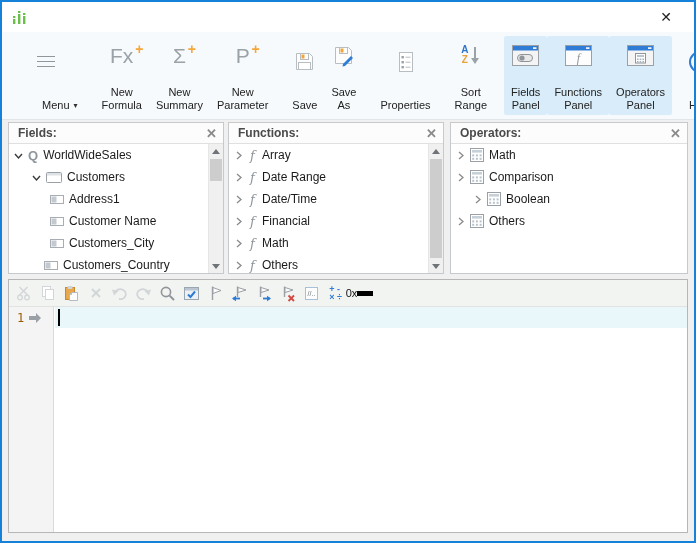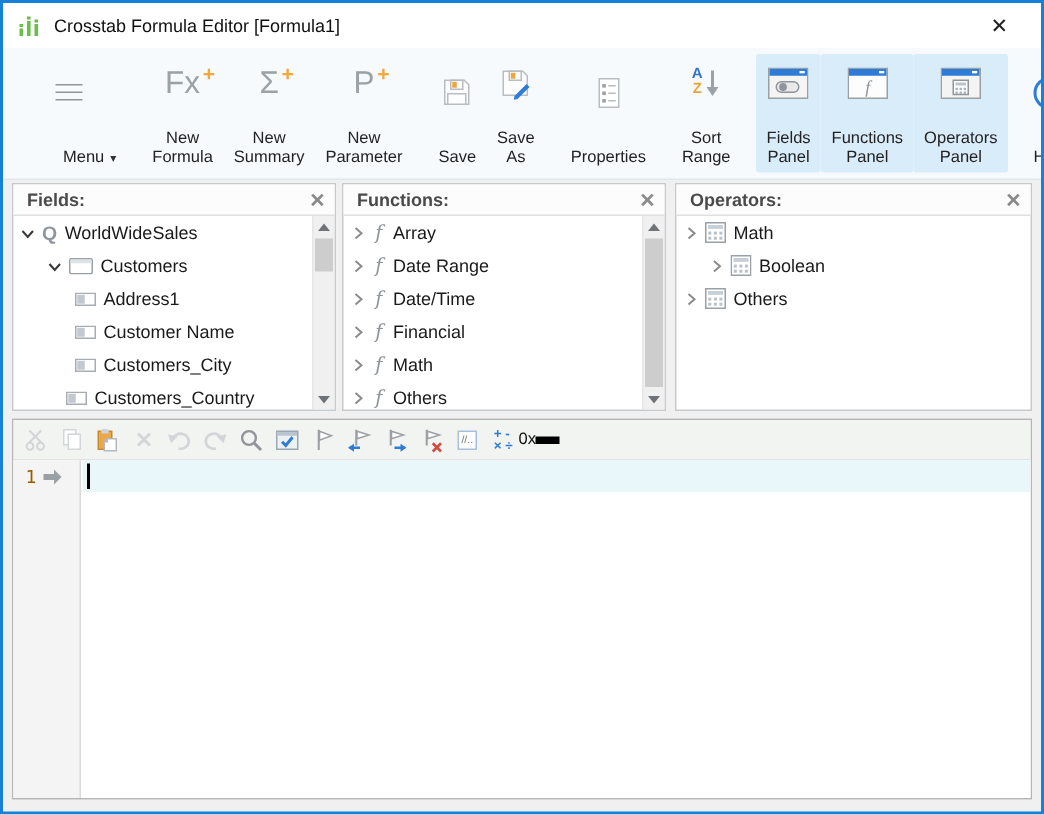--- a/index.html
+++ b/index.html
@@ -83,21 +83,20 @@
     <span class="title-icon">
       <svg width="15" height="15" viewBox="0 0 15 15">
         <rect x="1" y="9" width="2.4" height="5" fill="#6abf4b"></rect>
           <rect x="1" y="6" width="2.4" height="2" fill="#6abf4b"></rect>
         <rect x="6" y="4" width="2.4" height="10" fill="#6abf4b"></rect>
           <rect x="6" y="1" width="2.4" height="2" fill="#6abf4b"></rect>
         <rect x="11" y="6" width="2.4" height="8" fill="#6abf4b"></rect>
           <rect x="11" y="3" width="2.4" height="2" fill="#6abf4b"></rect>
       </svg>
     </span>
-    <span class="title-text">Crosstab Formula Editor [Formula1]</span>
     <span class="win-close">✕</span>
   </div>
 
   <div class="toolbar">
 
     <div class="tbtn">
       <span class="iconzone">
           <span class="hamburger">
             <i></i>
             <i></i>
@@ -425,58 +424,78 @@
               <rect x="2.2" y="6.4" width="2" height="2" fill="#b9c2c9"></rect>
               <rect x="5.9" y="6.4" width="2" height="2" fill="#b9c2c9"></rect>
               <rect x="9.6" y="6.4" width="2" height="2" fill="#b9c2c9"></rect>
               <rect x="2.2" y="9.8" width="2" height="2" fill="#b9c2c9"></rect>
               <rect x="5.9" y="9.8" width="2" height="2" fill="#b9c2c9"></rect>
               <rect x="9.6" y="9.8" width="2" height="2" fill="#b9c2c9"></rect>
             </svg>
           </span>
         <span>Math</span>
       </div>
-      <div class="trow" style="padding-left:22px">
+      <div class="trow" style="padding-left:5px">
         <span class="chev">
             <svg width="9" height="9" viewBox="0 0 9 9">
               <polyline points="3,1 7,4.5 3,8" fill="none" stroke="#8a8a8a" stroke-width="1.3"></polyline>
             </svg>
           </span>
         <span>
             <svg width="14" height="14" viewBox="0 0 14 14" style="display:block">
               <rect x="0.5" y="0.5" width="13" height="13" fill="#fff" stroke="#9aa0a5"></rect>
               <rect x="2" y="2" width="10" height="2.6" fill="#c6d0d8"></rect>
               <rect x="2.2" y="6.4" width="2" height="2" fill="#b9c2c9"></rect>
               <rect x="5.9" y="6.4" width="2" height="2" fill="#b9c2c9"></rect>
               <rect x="9.6" y="6.4" width="2" height="2" fill="#b9c2c9"></rect>
               <rect x="2.2" y="9.8" width="2" height="2" fill="#b9c2c9"></rect>
               <rect x="5.9" y="9.8" width="2" height="2" fill="#b9c2c9"></rect>
               <rect x="9.6" y="9.8" width="2" height="2" fill="#b9c2c9"></rect>
             </svg>
           </span>
-        <span>Boolean</span>
-      </div>
-      <div class="trow" style="padding-left:5px">
+        <span>Comparison</span>
+      </div>
+      <div class="trow" style="padding-left:22px">
         <span class="chev">
             <svg width="9" height="9" viewBox="0 0 9 9">
               <polyline points="3,1 7,4.5 3,8" fill="none" stroke="#8a8a8a" stroke-width="1.3"></polyline>
             </svg>
           </span>
         <span>
             <svg width="14" height="14" viewBox="0 0 14 14" style="display:block">
               <rect x="0.5" y="0.5" width="13" height="13" fill="#fff" stroke="#9aa0a5"></rect>
               <rect x="2" y="2" width="10" height="2.6" fill="#c6d0d8"></rect>
               <rect x="2.2" y="6.4" width="2" height="2" fill="#b9c2c9"></rect>
               <rect x="5.9" y="6.4" width="2" height="2" fill="#b9c2c9"></rect>
               <rect x="9.6" y="6.4" width="2" height="2" fill="#b9c2c9"></rect>
               <rect x="2.2" y="9.8" width="2" height="2" fill="#b9c2c9"></rect>
               <rect x="5.9" y="9.8" width="2" height="2" fill="#b9c2c9"></rect>
               <rect x="9.6" y="9.8" width="2" height="2" fill="#b9c2c9"></rect>
             </svg>
           </span>
+        <span>Boolean</span>
+      </div>
+      <div class="trow" style="padding-left:5px">
+        <span class="chev">
+            <svg width="9" height="9" viewBox="0 0 9 9">
+              <polyline points="3,1 7,4.5 3,8" fill="none" stroke="#8a8a8a" stroke-width="1.3"></polyline>
+            </svg>
+          </span>
+        <span>
+            <svg width="14" height="14" viewBox="0 0 14 14" style="display:block">
+              <rect x="0.5" y="0.5" width="13" height="13" fill="#fff" stroke="#9aa0a5"></rect>
+              <rect x="2" y="2" width="10" height="2.6" fill="#c6d0d8"></rect>
+              <rect x="2.2" y="6.4" width="2" height="2" fill="#b9c2c9"></rect>
+              <rect x="5.9" y="6.4" width="2" height="2" fill="#b9c2c9"></rect>
+              <rect x="9.6" y="6.4" width="2" height="2" fill="#b9c2c9"></rect>
+              <rect x="2.2" y="9.8" width="2" height="2" fill="#b9c2c9"></rect>
+              <rect x="5.9" y="9.8" width="2" height="2" fill="#b9c2c9"></rect>
+              <rect x="9.6" y="9.8" width="2" height="2" fill="#b9c2c9"></rect>
+            </svg>
+          </span>
         <span>Others</span>
       </div>
     </div>
   </div>
 
   <div class="editor">
     <div class="etoolbar">
       <span class="ebtn">
           <span>
             <svg width="16" height="16" viewBox="0 0 16 16" style="display:block">

